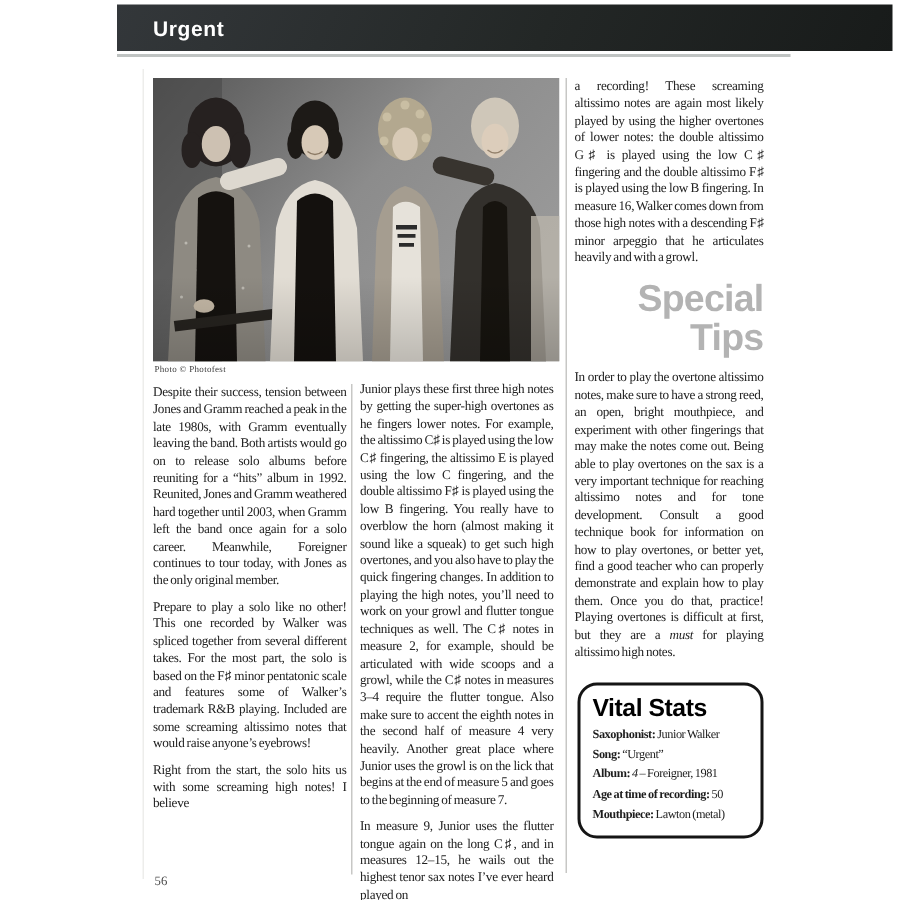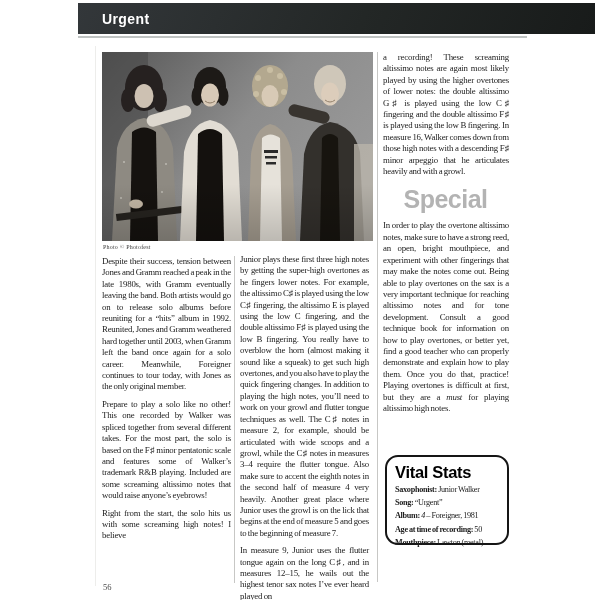--- a/index.html
+++ b/index.html
@@ -30,29 +30,29 @@
   .col p { margin:0 0 6px 0; }
   .col1 { left:102px; top:256px; width:129px; }
   .col2 { left:240px; top:254px; width:129px; }
   .col3 { left:383px; top:52px;  width:126px; }
   .divider { position:absolute; width:1px; background:#c7c7c5; }
   .div1 { left:234px; top:256px; height:327px; }
   .div2 { left:377px; top:52px;  height:530px; }
 
   .gray-heading {
     font-family:"Liberation Sans", sans-serif; font-weight:bold; color:#b3b3b3;
-    font-size:25px; line-height:26px; letter-spacing:-0.5px; text-align:center;
+    font-size:25px; line-height:26px; letter-spacing:-0.5px; text-align:right;
     margin:9px 0 8px -1px;
   }
   .gray-heading span { display:block; }
   .em-word { font-style:italic; }
 
   
   .vital {
-    position:absolute; left:385px; top:455px; width:124px; height:90px;
+    position:absolute; left:385px; top:455px; width:124px; height:104px;
     border:2px solid #151515; border-radius:13px; box-sizing:border-box;
     padding:6px 7px 4px 8px; background:#fff;
   }
   .vital h3 {
     font-family:"Liberation Sans", sans-serif; font-weight:bold; color:#000;
     font-size:16.5px; line-height:18px; margin:0 0 4px 0; letter-spacing:-0.3px;
   }
   .vital p { margin:0 0 3.6px 0; font-size:8.2px; line-height:9.6px;
              letter-spacing:-0.3px; word-spacing:-0.5px; }
   .vital b  { font-weight:bold; }
@@ -163,20 +163,21 @@
     <p>Junior plays these first three high notes by getting the super-high overtones as he fingers lower notes. For example, the altissimo C♯ is played using the low C♯ fingering, the altissimo E is played using the low C fingering, and the double altissimo F♯ is played using the low B fingering. You really have to overblow the horn (almost making it sound like a squeak) to get such high overtones, and you also have to play the quick fingering changes. In addition to playing the high notes, you’ll need to work on your growl and flutter tongue techniques as well. The C♯ notes in measure 2, for example, should be articulated with wide scoops and a growl, while the C♯ notes in measures 3–4 require the flutter tongue. Also make sure to accent the eighth notes in the second half of measure 4 very heavily. Another great place where Junior uses the growl is on the lick that begins at the end of measure 5 and goes to the beginning of measure 7.</p>
     <p>In measure 9, Junior uses the flutter tongue again on the long C♯, and in measures 12–15, he wails out the highest tenor sax notes I’ve ever heard played on</p>
   </div>
 
   <div class="divider div2"></div>
 
   <div class="col col3">
     <p>a recording! These screaming altissimo notes are again most likely played by using the higher overtones of lower notes: the double altissimo G♯ is played using the low C♯ fingering and the double altissimo F♯ is played using the low B fingering. In measure 16, Walker comes down from those high notes with a descending F♯ minor arpeggio that he articulates heavily and with a growl.</p>
     <h2 class="gray-heading">
       <span>Special</span>
+      <span>Tips</span>
     </h2>
     <p><span>In order to play the overtone altissimo notes, make sure to have a strong reed, an open, bright mouthpiece, and experiment with other fingerings that may make the notes come out. Being able to play overtones on the sax is a very important technique for reaching altissimo notes and for tone development. Consult a good technique book for information on how to play overtones, or better yet, find a good teacher who can properly demonstrate and explain how to play them. Once you do that, practice! Playing overtones is difficult at first, but they are a </span><span class="em-word">must</span><span> for playing altissimo high notes.</span></p>
   </div>
 
   <div class="vital">
     <h3>Vital Stats</h3>
     <p><b>Saxophonist:</b><span> Junior Walker</span></p>
     <p><b>Song:</b><span> “Urgent”</span></p>
     <p><b>Album:</b><span class="italic-val"> 4</span><span> – Foreigner, 1981</span></p>
     <p><b>Age at time of recording:</b><span> 50</span></p>

